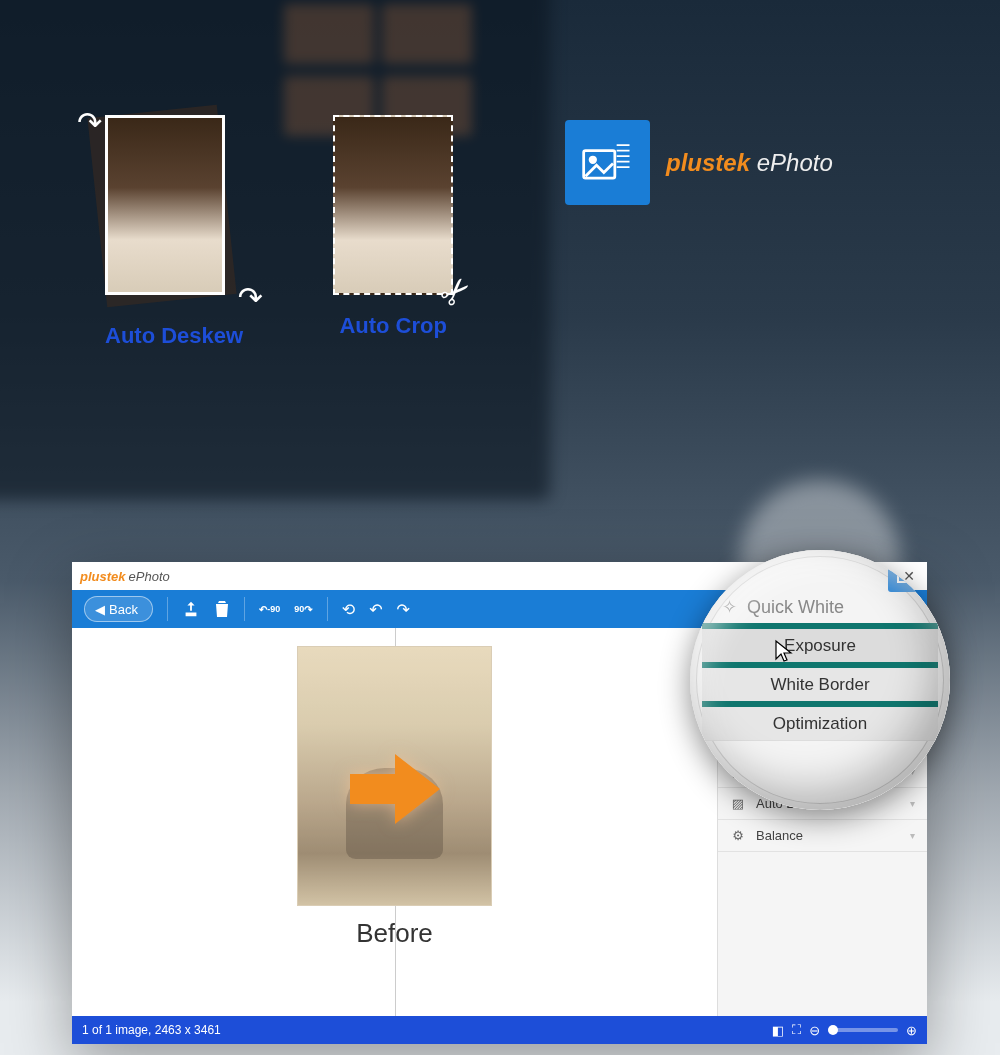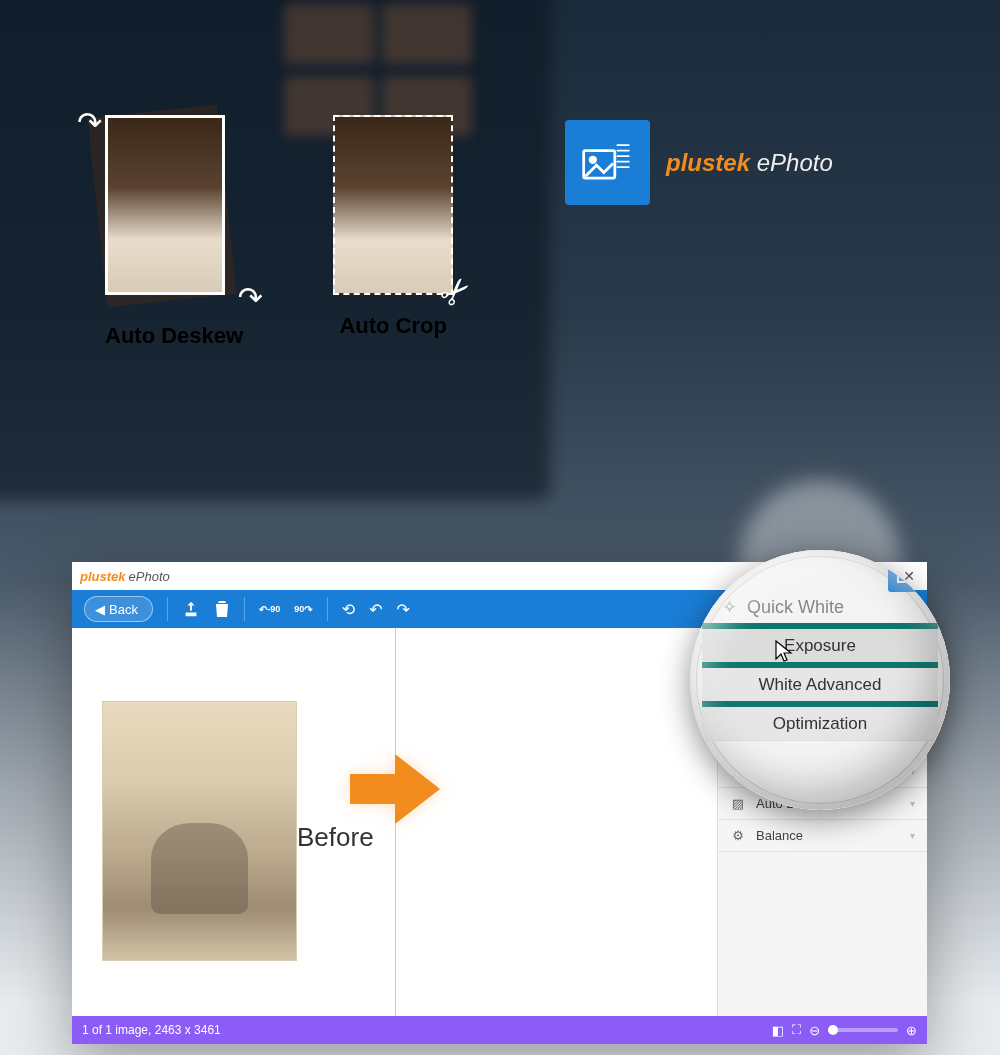--- a/index.html
+++ b/index.html
@@ -24,21 +24,21 @@
   .bg-thumbs {
     position:absolute; left:280px; top:0; width:200px; height:200px;
     filter: blur(6px); opacity:.4;
   }
   .bg-thumbs div { width:90px; height:60px; background:#8a5a3a; display:inline-block; margin:4px; border-radius:4px;}
   .bg-mug { position:absolute; right:100px; top:480px; width:160px; height:160px; background:#d0d4d8; border-radius:50%; filter:blur(10px); opacity:.5;}
 
   
   .samples { position:absolute; top:115px; left:105px; display:flex; gap:90px; }
   .sample { text-align:center; }
-  .sample-label { color:#000000; font-size:22px; font-weight:600; margin-top:18px; }
+  .sample-label { color:#1d4ed8; font-size:22px; font-weight:600; margin-top:18px; }
   .photo-deskew { position:relative; width:130px; height:190px; }
   .photo-deskew .behind {
     position:absolute; left:-8px; top:-4px; width:130px; height:190px;
     background:#3a2a20; transform:rotate(-6deg); opacity:.6;
   }
   .photo-deskew .front {
     position:absolute; width:120px; height:180px; left:0; top:0;
     border:3px solid #fff;
     background: linear-gradient(#3a2818,#5a4230 40%, #e8dccc 70%, #d8ccb8);
   }
@@ -93,21 +93,21 @@
   .tb-icon .sub { font-size:9px; }
   .tb-right { margin-left:auto; display:flex; gap:10px; align-items:center; padding-right:4px;}
   .tab-btn { width:38px; height:28px; background:#1a7dd6; display:flex; align-items:center; justify-content:center; cursor:pointer;}
   .tab-btn.active { background:#fff; color:#1a7dd6; }
   .tab-btn svg { width:20px; height:16px; }
 
   .body-row { flex:1; display:flex; overflow:hidden;}
   .canvas { flex:1; position:relative; background:#fff; }
   .canvas .split { position:absolute; left:50%; top:0; bottom:0; width:1px; background:#ccc;}
   .before-after { display:flex; height:100%;}
-  .ba-col { flex:1; display:flex; flex-direction:row; align-items:center; justify-content:flex-start; padding:18px 30px 0;}
+  .ba-col { flex:1; display:flex; flex-direction:column; align-items:center; justify-content:flex-start; padding:18px 30px 0;}
   .ba-photo {
     width:195px; height:260px; border:1px solid #c8bca8;
     background: linear-gradient(#d8ccb0,#c8bc9c 30%, #a89070 60%, #887050 80%, #c0b090);
     position:relative;
   }
   .ba-photo.before { filter: sepia(.3) contrast(.7) brightness(1.15);}
   .ba-photo.after { filter: sepia(.2) contrast(1.05) saturate(1.1);}
   .ba-photo::after{ content:""; position:absolute; left:25%; bottom:18%; width:50%; height:35%; background:rgba(60,40,20,.4); border-radius:40% 40% 10% 10%;}
   .ba-label { font-size:26px; color:#333; margin-top:12px; font-weight:400;}
   .arrow-big {
@@ -120,21 +120,21 @@
   .side-panel { width:210px; background:#f5f5f5; border-left:1px solid #ddd; display:flex; flex-direction:column;}
   .panel-row {
     height:32px; display:flex; align-items:center; gap:10px; padding:0 12px;
     border-bottom:1px solid #e2e2e2; font-size:13px; color:#444; cursor:pointer;
   }
   .panel-row .chev { margin-left:auto; color:#bbb; font-size:10px;}
   .panel-row .ico { width:16px; text-align:center; color:#666;}
 
   
   .statusbar {
-    height:28px; background:#8b5cf6; color:#fff; font-size:12px;
+    height:28px; background:#1d4ed8; color:#fff; font-size:12px;
     display:flex; align-items:center; padding:0 10px; gap:8px;
   }
   .statusbar .txt { flex:1; }
   .statusbar .sb-ico { cursor:pointer; font-size:13px;}
   .zoom-track { width:70px; height:4px; background:rgba(255,255,255,.4); border-radius:2px; position:relative;}
   .zoom-thumb { position:absolute; left:0; top:-3px; width:10px; height:10px; background:#fff; border-radius:50%;}
 
   
   .magnifier {
     position:absolute; left:690px; top:550px; width:260px; height:260px;
@@ -340,19 +340,19 @@
     </div>
     <div class="mag-row hover">
       <span>Exposure</span>
       <span class="cursor-arrow">
         <svg viewBox="0 0 20 24">
             <path d="M2 2l0 18 5-5 3 7 3-1-3-7 7 0z" fill="#fff" stroke="#000" stroke-width="1.2"></path>
           </svg>
       </span>
     </div>
     <div class="mag-row">
-      <span>White Advanced</span>
+      <span>White Border</span>
     </div>
     <div class="mag-row">
       <span>Optimization</span>
     </div>
   </div>
 </div>
 
 </body></html>

